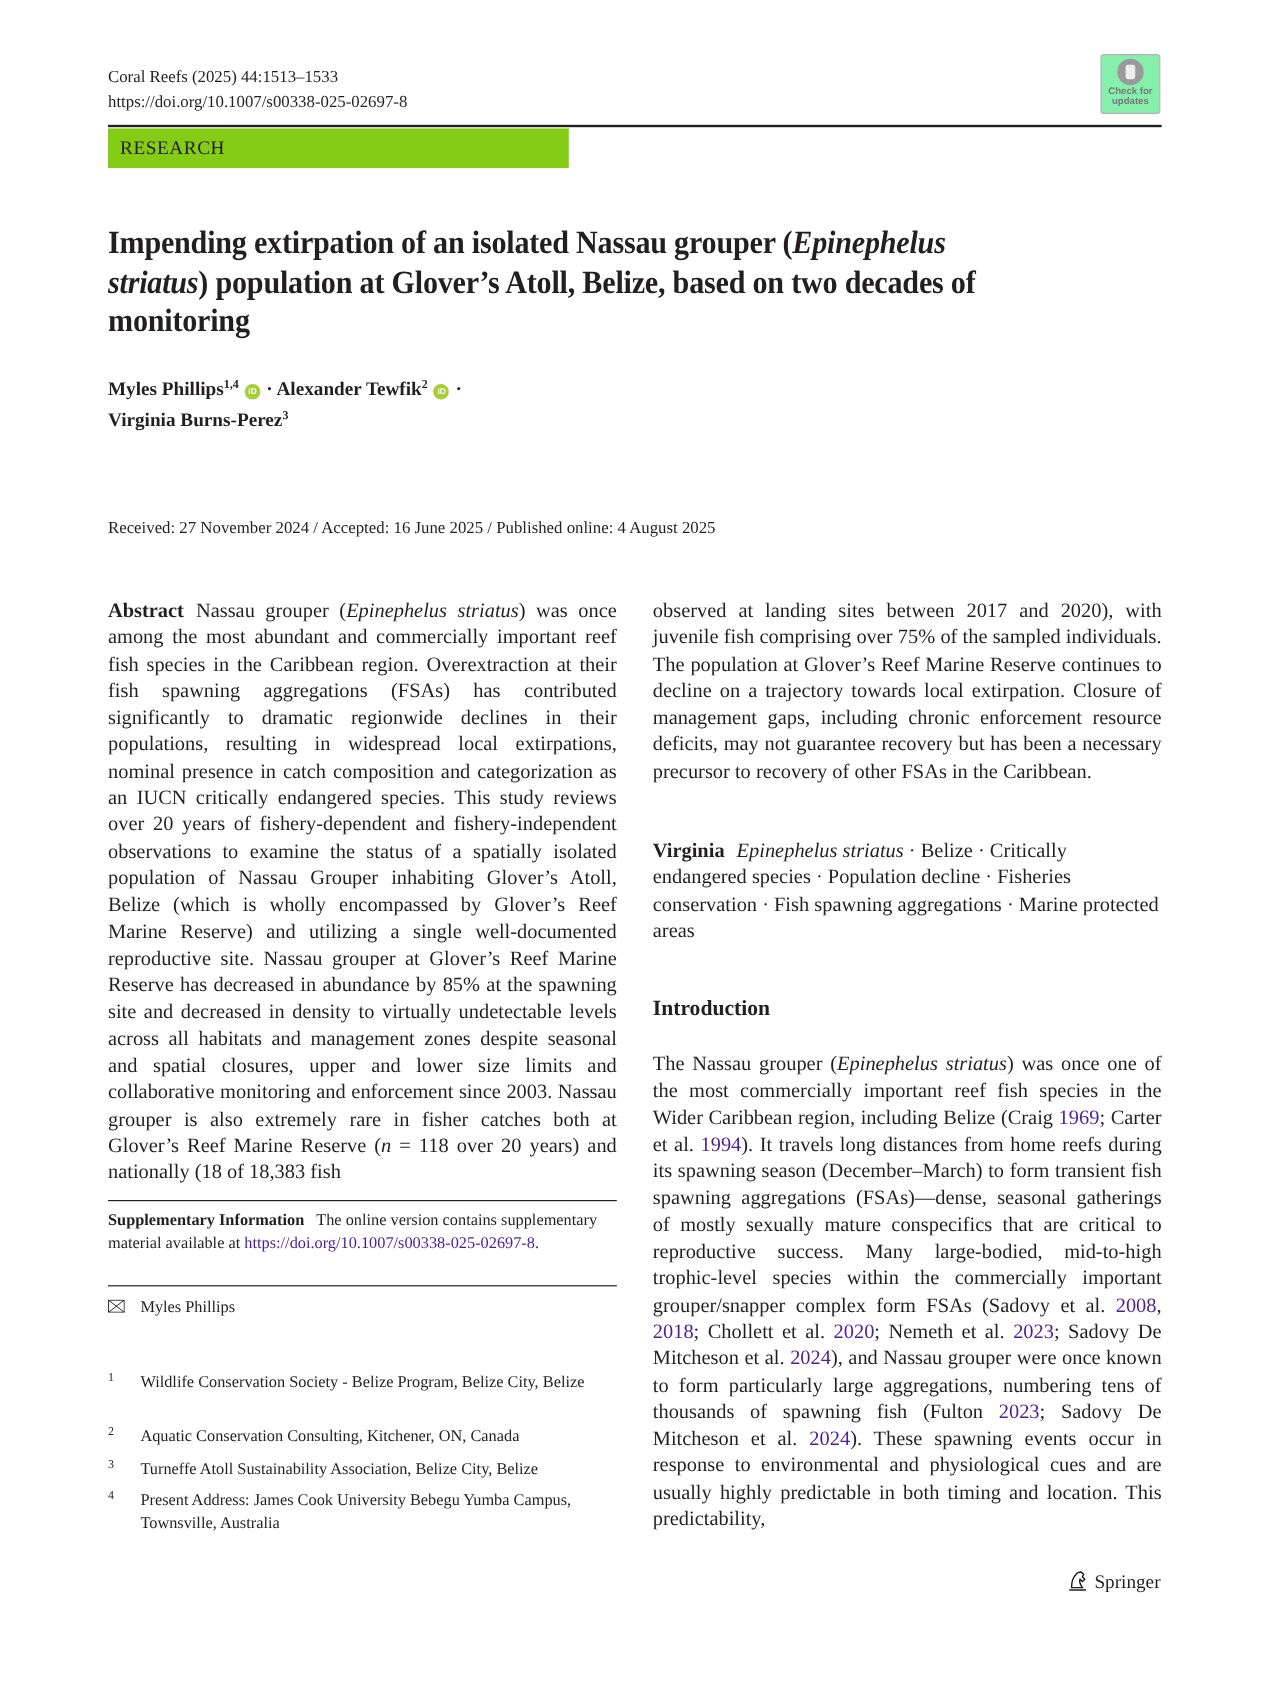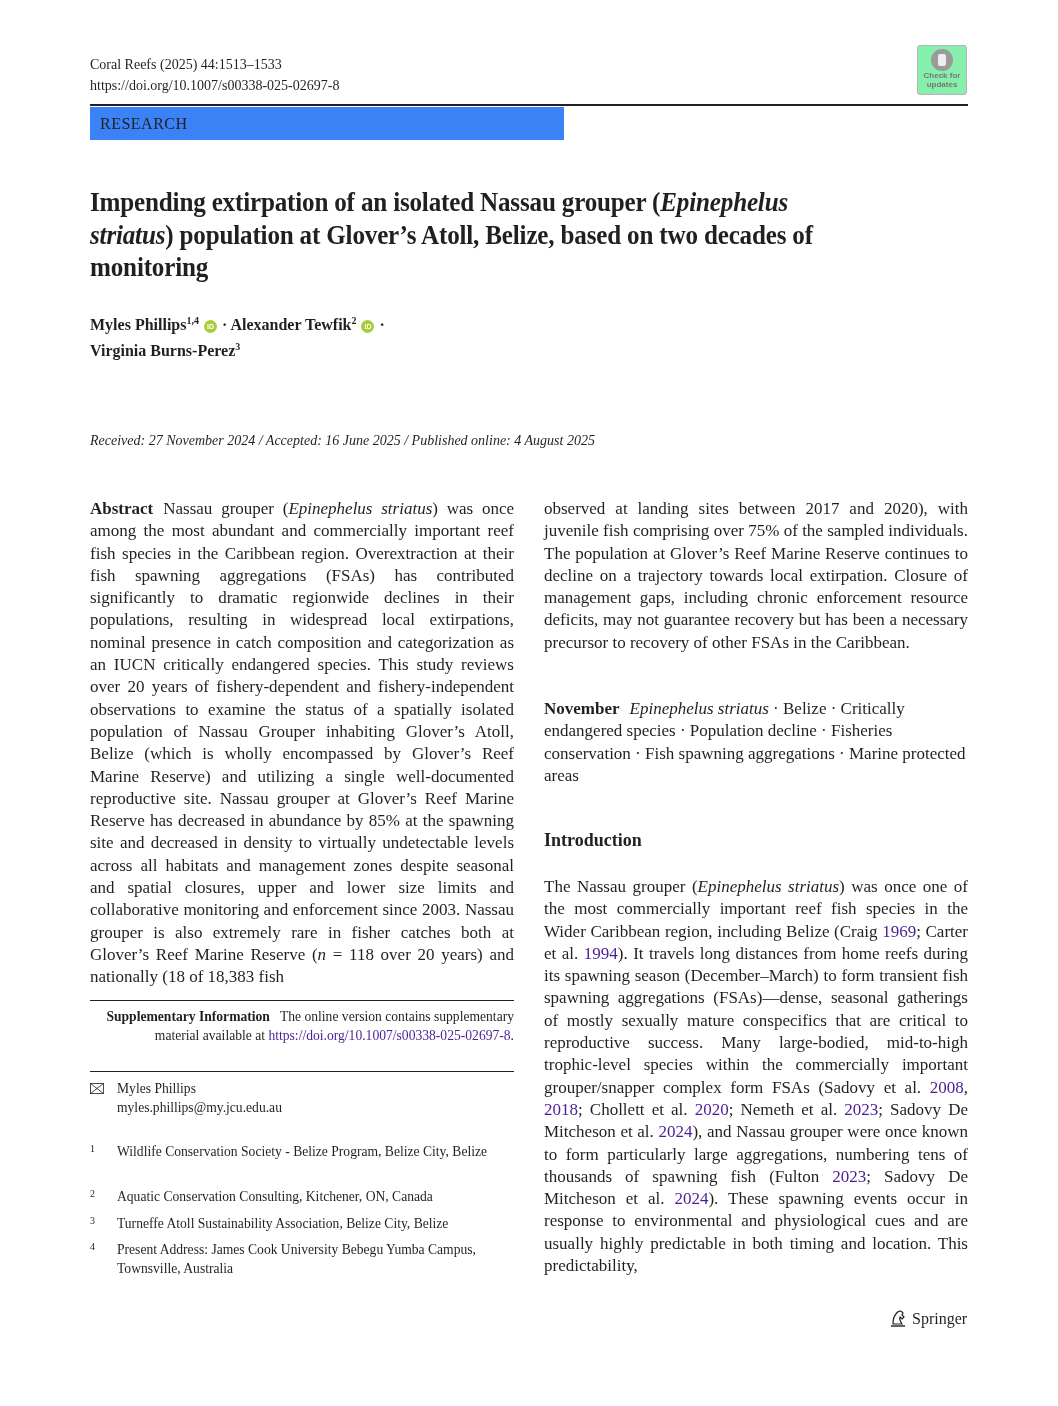--- a/index.html
+++ b/index.html
@@ -1,40 +1,40 @@
 <!DOCTYPE html>
 <html><head>
 <meta charset="utf-8">
 <style>
   html, body { margin:0; padding:0; background:#ffffff; }
   body { width:1058px; height:1406px; position:relative; overflow:hidden;
          font-family:"Liberation Serif", "DejaVu Serif", serif; color:#231f20; }
   .abs { position:absolute; }
   .hdr-line { font-size:14px; line-height:22px; }
   .rule { position:absolute; left:90px; width:878px; height:2px; background:#231f20; top:104px; }
-  .research { position:absolute; left:90px; top:107px; width:474px; height:33px; background:#3b82f6;
+  .research { position:absolute; left:90px; top:107px; width:384px; height:33px; background:#84cc16;
               font-size:16px; letter-spacing:0.5px; line-height:33px; padding-left:10px; box-sizing:border-box; }
   .check { position:absolute; left:917px; top:45px; width:50px; height:50px; border:1px solid #b5b5b5;
            border-radius:3px; background:#86efac; text-align:center; box-sizing:border-box; }
   .check .circ { width:22px; height:22px; border-radius:50%; background:#9a9a9a; margin:3px auto 0; position:relative; }
   .check .circ:after { content:""; position:absolute; left:7px; top:5px; width:8px; height:12px; background:#eeeeee; border-radius:2px; }
   .check .txt { font-family:"Liberation Sans", sans-serif; font-size:8px; line-height:9px; color:#777; font-weight:bold; }
   .title { position:absolute; left:90px; top:186px; width:800px; font-size:27px; line-height:32.5px; font-weight:bold;
            transform:scaleX(0.93); transform-origin:left top; letter-spacing:-0.2px; }
   .authors { position:absolute; left:90px; top:310px; font-size:16px; line-height:22px; font-weight:bold; }
   .orcid { display:inline-block; width:13px; height:13px; border-radius:50%; background:#a6ce39; color:#fff;
            font-family:"Liberation Sans", sans-serif; font-size:7px; line-height:13px; text-align:center;
            vertical-align:1px; font-weight:bold; margin:0 1px; }
-  .dates { position:absolute; left:90px; top:431px; font-size:14px; line-height:19px;font-style:italic; }
+  .dates { position:absolute; left:90px; top:431px; font-size:14px; line-height:19px; }
   .col { position:absolute; font-size:17px; line-height:22.3px; text-align:justify; }
   .col p { margin:0; }
   .lbl { font-weight:bold; margin-right:10px; }
   .h2 { font-weight:bold; font-size:18px; }
   a.cite { color:#4c1d95; text-decoration:none; }
-  .small { font-size:13.6px; line-height:18.5px;text-align:right; }
+  .small { font-size:13.6px; line-height:18.5px; }
   .hr { position:absolute; left:90px; width:424px; height:1px; background:#231f20; }
   .aff { position:absolute; left:90px; width:424px; font-size:13.6px; line-height:18.5px; }
   .aff .num { position:absolute; left:0; top:-3px; font-size:10px; }
   .aff .body { margin-left:27px; }
   .springer { position:absolute; left:890px; top:1308px; font-size:16px; line-height:22px; }
 </style>
 </head>
 <body>
 
 <div class="abs hdr-line" style="left:90px;top:54px;">Coral Reefs (2025) 44:1513–1533</div>
@@ -73,21 +73,20 @@
 </div>
 <div class="hr" style="top:1071px;"></div>
 
 <div class="aff" style="top:1080px;">
   <svg class="num" style="top:3px;" width="14" height="11" viewBox="0 0 14 11">
     <rect x="0.5" y="0.5" width="13" height="10" fill="none" stroke="#231f20" stroke-width="0.8"></rect>
     <path d="M0.5 0.5 L13.5 10.5 M13.5 0.5 L0.5 10.5" stroke="#231f20" stroke-width="0.8"></path>
   </svg>
   <div class="body">
     <div>Myles Phillips</div>
-    <div>myles.phillips@my.jcu.edu.au</div>
   </div>
 </div>
 
 <div class="aff" style="top:1143px;">
   <span class="num">1</span>
     <div class="body">Wildlife Conservation Society - Belize Program, Belize City, Belize</div>
 </div>
 <div class="aff" style="top:1188px;">
   <span class="num">2</span>
     <div class="body">Aquatic Conservation Consulting, Kitchener, ON, Canada</div>
@@ -99,21 +98,21 @@
 <div class="aff" style="top:1241px;">
   <span class="num">4</span>
     <div class="body">Present Address: James Cook University Bebegu Yumba Campus, Townsville, Australia</div>
 </div>
 
 <div class="col" style="left:544px;top:498px;width:424px;">
   <p>observed at landing sites between 2017 and 2020), with juvenile fish comprising over 75% of the sampled individuals. The population at Glover’s Reef Marine Reserve continues to decline on a trajectory towards local extirpation. Closure of management gaps, including chronic enforcement resource deficits, may not guarantee recovery but has been a necessary precursor to recovery of other FSAs in the Caribbean.</p>
 </div>
 
 <div class="col" style="left:544px;top:698px;width:424px;text-align:left;">
-  <p><span class="lbl">November</span><i>Epinephelus striatus</i><span> · Belize · Critically endangered species · Population decline · Fisheries conservation · Fish spawning aggregations · Marine protected areas</span></p>
+  <p><span class="lbl">Virginia</span><i>Epinephelus striatus</i><span> · Belize · Critically endangered species · Population decline · Fisheries conservation · Fish spawning aggregations · Marine protected areas</span></p>
 </div>
 
 <div class="abs h2" style="left:544px;top:830px;">Introduction</div>
 
 <div class="col" style="left:544px;top:876px;width:424px;">
   <p id="intro-p"><span>The Nassau grouper (</span><i>Epinephelus striatus</i><span>) was once one of the most commercially important reef fish species in the Wider Caribbean region, including Belize (Craig </span><a class="cite">1969</a><span>; Carter et al. </span><a class="cite">1994</a><span>). It travels long distances from home reefs during its spawning season (December–March) to form transient fish spawning aggregations (FSAs)—dense, seasonal gatherings of mostly sexually mature conspecifics that are critical to reproductive success. Many large-bodied, mid-to-high trophic-level species within the commercially important grouper/snapper complex form FSAs (Sadovy et al. </span><a class="cite">2008</a><span>, </span><a class="cite">2018</a><span>; Chollett et al. </span><a class="cite">2020</a><span>; Nemeth et al. </span><a class="cite">2023</a><span>; Sadovy De Mitcheson et al. </span><a class="cite">2024</a><span>), and Nassau grouper were once known to form particularly large aggregations, numbering tens of thousands of spawning fish (Fulton </span><a class="cite">2023</a><span>; Sadovy De Mitcheson et al. </span><a class="cite">2024</a><span>). These spawning events occur in response to environmental and physiological cues and are usually highly predictable in both timing and location. This predictability,</span></p>
 </div>
 
 <div class="springer">
   <svg width="16" height="18" viewBox="0 0 16 18" style="vertical-align:-3px;margin-right:6px;">

